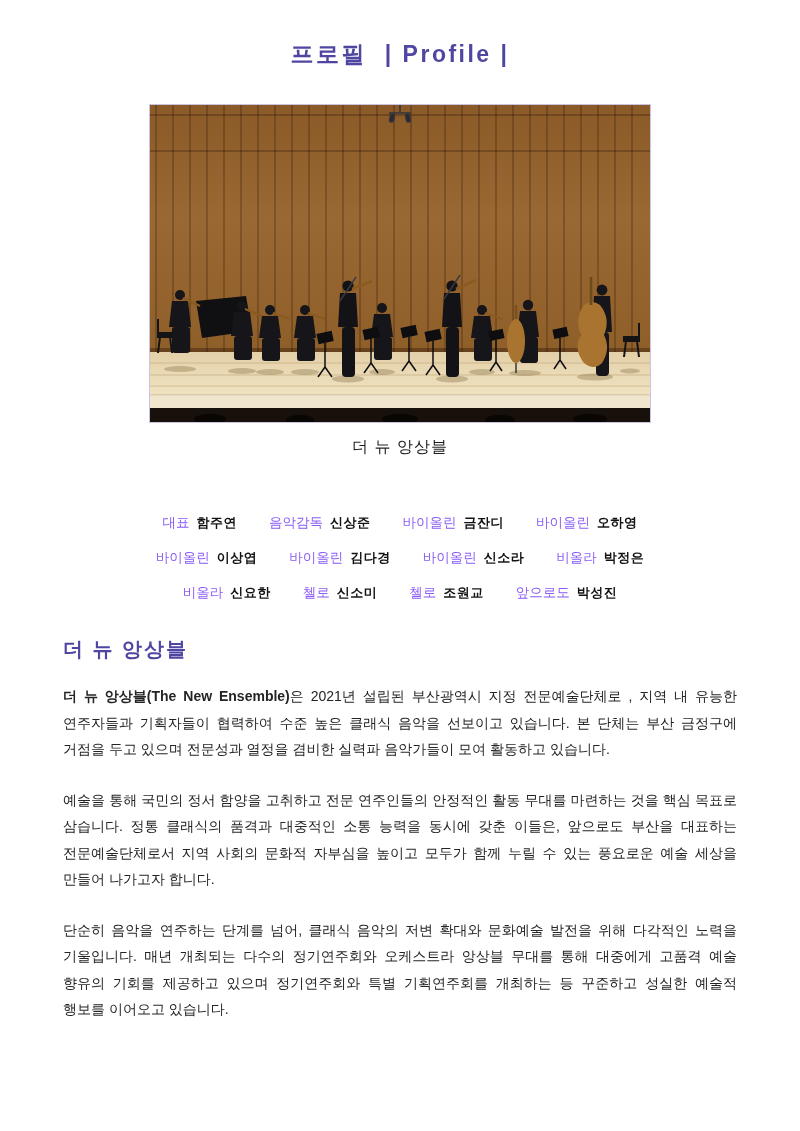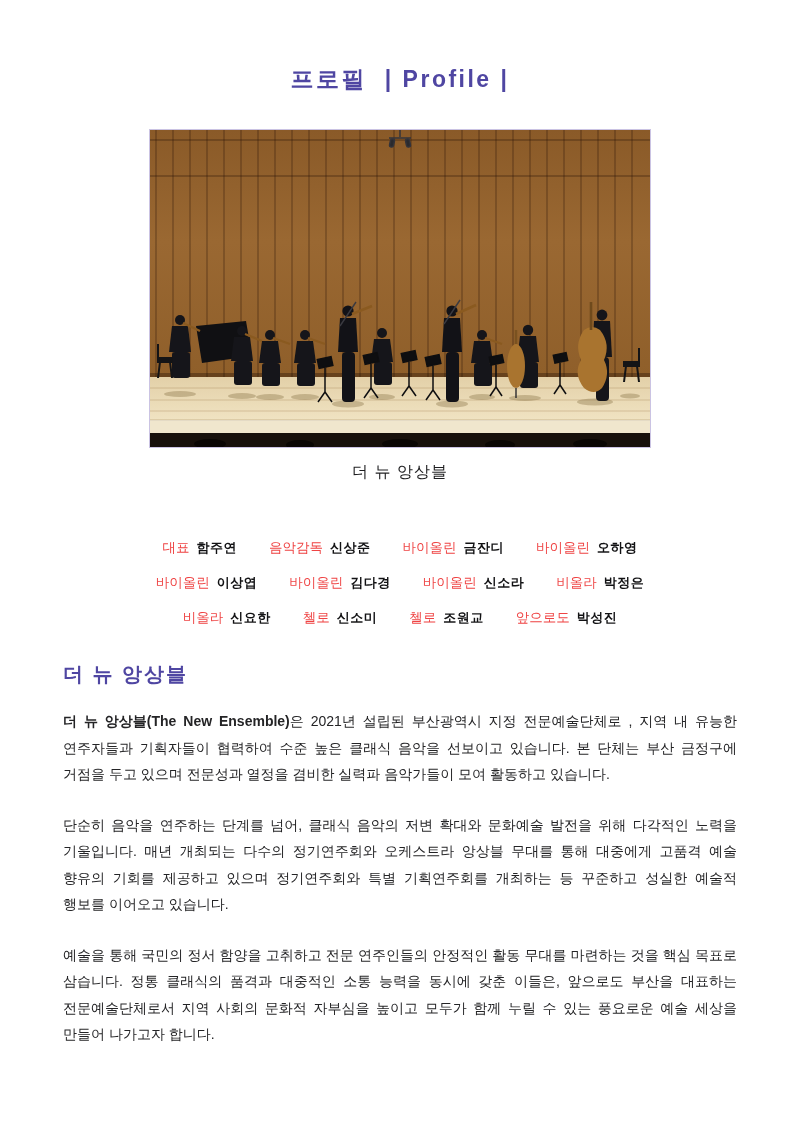--- a/index.html
+++ b/index.html
@@ -1,41 +1,41 @@
 <!DOCTYPE html>
 <html style="--accent: #4f46a2;"><head>
 <meta charset="utf-8">
 <style>
   :root { --accent:#4f46a2; }
   html,body { margin:0; padding:0; background:#ffffff; }
   .page {
     width:800px; height:1131px; position:relative; background:#fff;
     font-family:"Liberation Sans","DejaVu Sans",sans-serif;
-    box-sizing:border-box; padding:64px 63px 0; overflow:hidden;
+    box-sizing:border-box; padding:39px 63px 0; overflow:hidden;
   }
   .title {
     margin:0; text-align:center; font-size:23px; font-weight:700;
     color:var(--accent); letter-spacing:2.5px; white-space:pre;
   }
   .photo-frame {
     width:500px; height:317px; margin:34px auto 0;
     border:1px solid #cac3e3; background:#fff;
   }
   .photo-frame svg { display:block; }
   .caption {
     margin-top:14px; text-align:center; font-size:16px; color:#1d1d1f;
     font-weight:500; letter-spacing:1px;
   }
   .members { margin-top:56px; }
   .member-row {
     display:flex; justify-content:center; align-items:baseline;
     gap:32px; margin-bottom:17px;
   }
   .member { display:flex; align-items:baseline; gap:7px; }
-  .member .role { font-size:13.5px; color:#ef4444; }
+  .member .role { font-size:13.5px; color:#8b5cf6; }
   .member .name { font-size:13px; font-weight:700; color:#121214; letter-spacing:.5px; }
   .about { margin-top:34px; }
   .about h2 {
     font-size:20px; font-weight:700; color:var(--accent);
     letter-spacing:2px; margin:0 0 20px;
   }
   .about p {
     font-size:14px; line-height:26.5px; color:#242426;
     text-align:justify; word-break:keep-all; margin:0 0 24px;
   }
@@ -324,17 +324,17 @@
       <div class="member">
         <span class="role">앞으로도</span>
         <span class="name">박성진</span>
       </div>
     </div>
   </section>
 
   <section class="about">
     <h2>더 뉴 앙상블</h2>
     <p><span class="lead">더 뉴 앙상블(The New Ensemble)</span><span>은 2021년 설립된 부산광역시 지정 전문예술단체로 , 지역 내 유능한 연주자들과 기획자들이 협력하여 수준 높은 클래식 음악을 선보이고 있습니다. 본 단체는 부산 금정구에 거점을 두고 있으며 전문성과 열정을 겸비한 실력파 음악가들이 모여 활동하고 있습니다.</span></p>
+    <p><span>예술을 통해 국민의 정서 함양을 고취하고 전문 연주인들의 안정적인 활동 무대를 마련하는 것을 핵심 목표로 삼습니다. 정통 클래식의 품격과 대중적인 소통 능력을 동시에 갖춘 이들은, 앞으로도 부산을 대표하는 전문예술단체로서 지역 사회의 문화적 자부심을 높이고 모두가 함께 누릴 수 있는 풍요로운 예술 세상을 만들어 나가고자 합니다.</span></p>
     <p><span>단순히 음악을 연주하는 단계를 넘어, 클래식 음악의 저변 확대와 문화예술 발전을 위해 다각적인 노력을 기울입니다. 매년 개최되는 다수의 정기연주회와 오케스트라 앙상블 무대를 통해 대중에게 고품격 예술 향유의 기회를 제공하고 있으며 정기연주회와 특별 기획연주회를 개최하는 등 꾸준하고 성실한 예술적 행보를 이어오고 있습니다.</span></p>
-    <p><span>예술을 통해 국민의 정서 함양을 고취하고 전문 연주인들의 안정적인 활동 무대를 마련하는 것을 핵심 목표로 삼습니다. 정통 클래식의 품격과 대중적인 소통 능력을 동시에 갖춘 이들은, 앞으로도 부산을 대표하는 전문예술단체로서 지역 사회의 문화적 자부심을 높이고 모두가 함께 누릴 수 있는 풍요로운 예술 세상을 만들어 나가고자 합니다.</span></p>
   </section>
 
 </div>
 
 </body></html>

